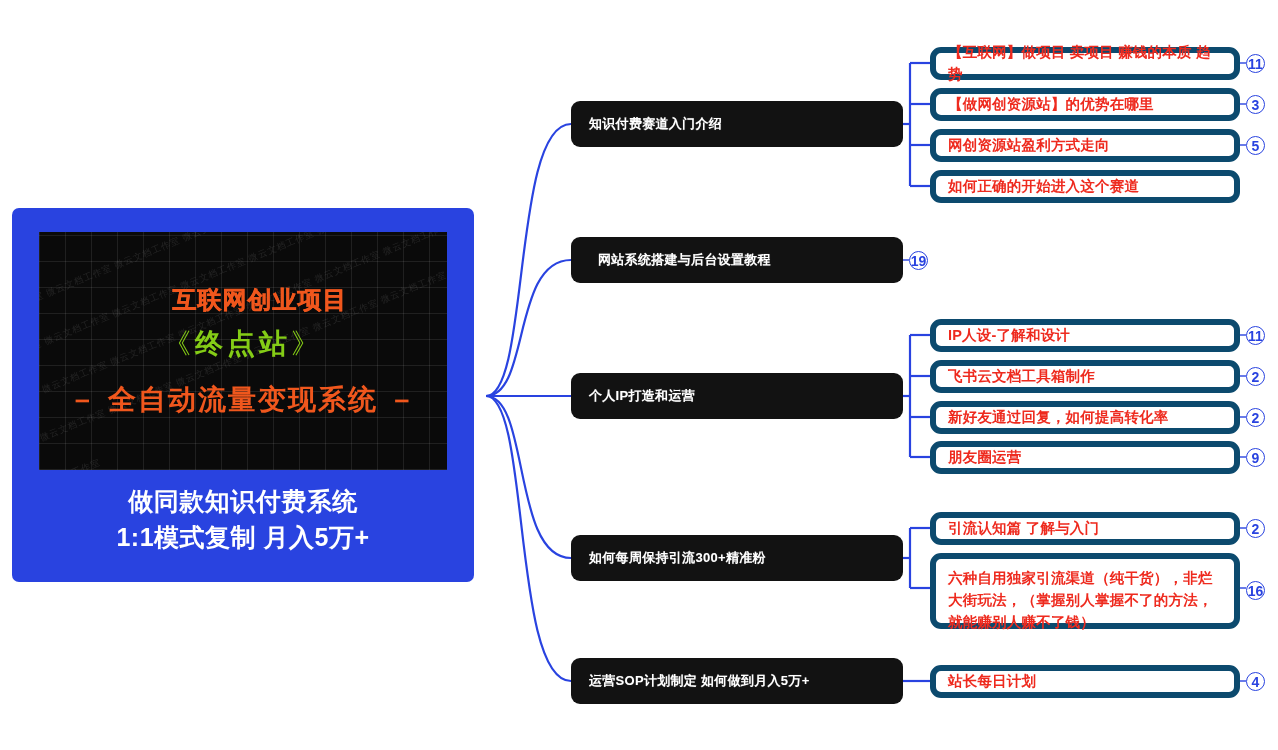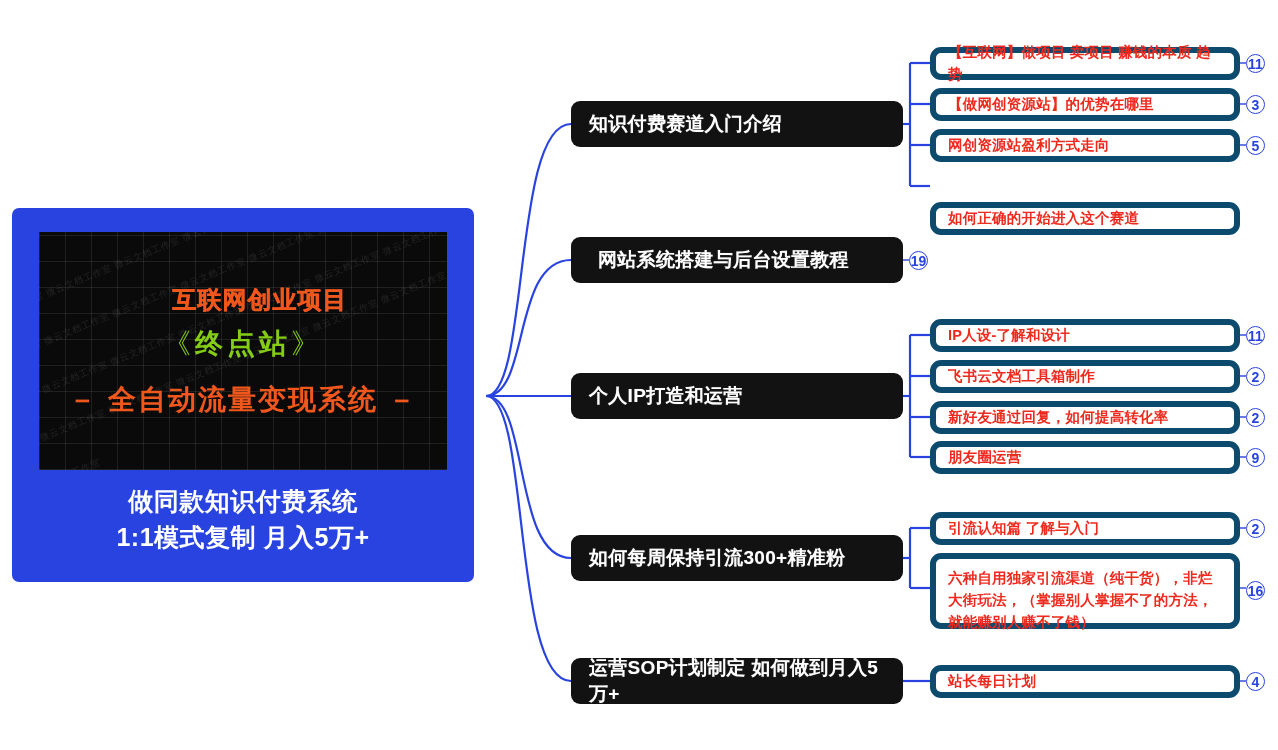--- a/index.html
+++ b/index.html
@@ -49,21 +49,21 @@
   }
   .root-foot{
     margin-top:14px;text-align:center;color:#ffffff;
     font-size:25px;font-weight:bold;line-height:1.42;letter-spacing:.5px;
   }
 
   
   .branch{
     position:absolute;background:#121212;border-radius:9px;
     display:flex;align-items:center;box-sizing:border-box;padding:0 18px;
-    color:#ffffff;font-size:19px;font-weight:bold;letter-spacing:.3px;
+    color:#ffffff;font-size:13px;font-weight:bold;letter-spacing:.3px;
     text-shadow:0 0 1px rgba(255,255,255,.35);
     height:46px;
   }
 
   
   .leaf{
     position:absolute;background:#ffffff;border:6px solid #0c4a6e;border-radius:11px;
     box-sizing:border-box;display:flex;align-items:center;padding:0 12px;
     color:#ee2a1e;font-size:14.5px;font-weight:bold;line-height:1.5;
     letter-spacing:.2px;
@@ -165,21 +165,21 @@
 
   <div class="leaf" style="left:930px;top:47px;width:310px;height:33px;">【互联网】做项目 卖项目 赚钱的本质 趋势</div>
   <div class="badge" style="left:1246px;top:54px;">11</div>
 
   <div class="leaf" style="left:930px;top:88px;width:310px;height:33px;">【做网创资源站】的优势在哪里</div>
   <div class="badge" style="left:1246px;top:95px;">3</div>
 
   <div class="leaf" style="left:930px;top:129px;width:310px;height:33px;">网创资源站盈利方式走向</div>
   <div class="badge" style="left:1246px;top:136px;">5</div>
 
-  <div class="leaf" style="left:930px;top:170px;width:310px;height:33px;margin-top:32px;">如何正确的开始进入这个赛道</div>
+  <div class="leaf" style="left:930px;top:170px;width:310px;height:33px;">如何正确的开始进入这个赛道</div>
 
   <div class="leaf" style="left:930px;top:319px;width:310px;height:33px;">IP人设-了解和设计</div>
   <div class="badge" style="left:1246px;top:326px;">11</div>
 
   <div class="leaf" style="left:930px;top:360px;width:310px;height:33px;">飞书云文档工具箱制作</div>
   <div class="badge" style="left:1246px;top:367px;">2</div>
 
   <div class="leaf" style="left:930px;top:401px;width:310px;height:33px;">新好友通过回复，如何提高转化率</div>
   <div class="badge" style="left:1246px;top:408px;">2</div>
 

